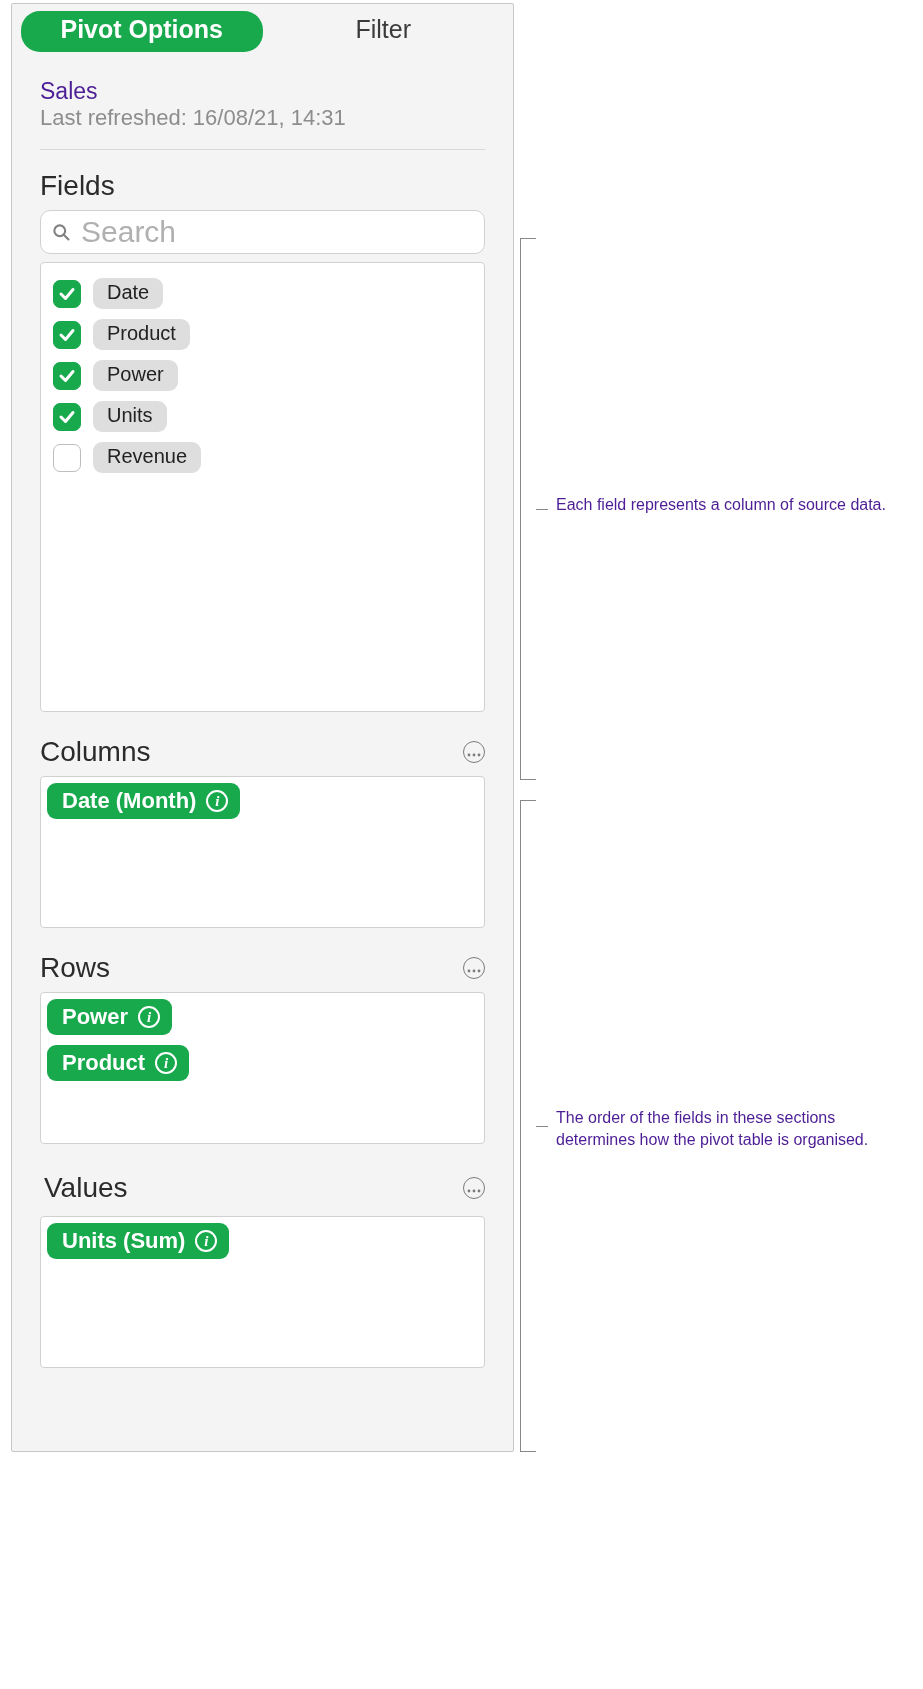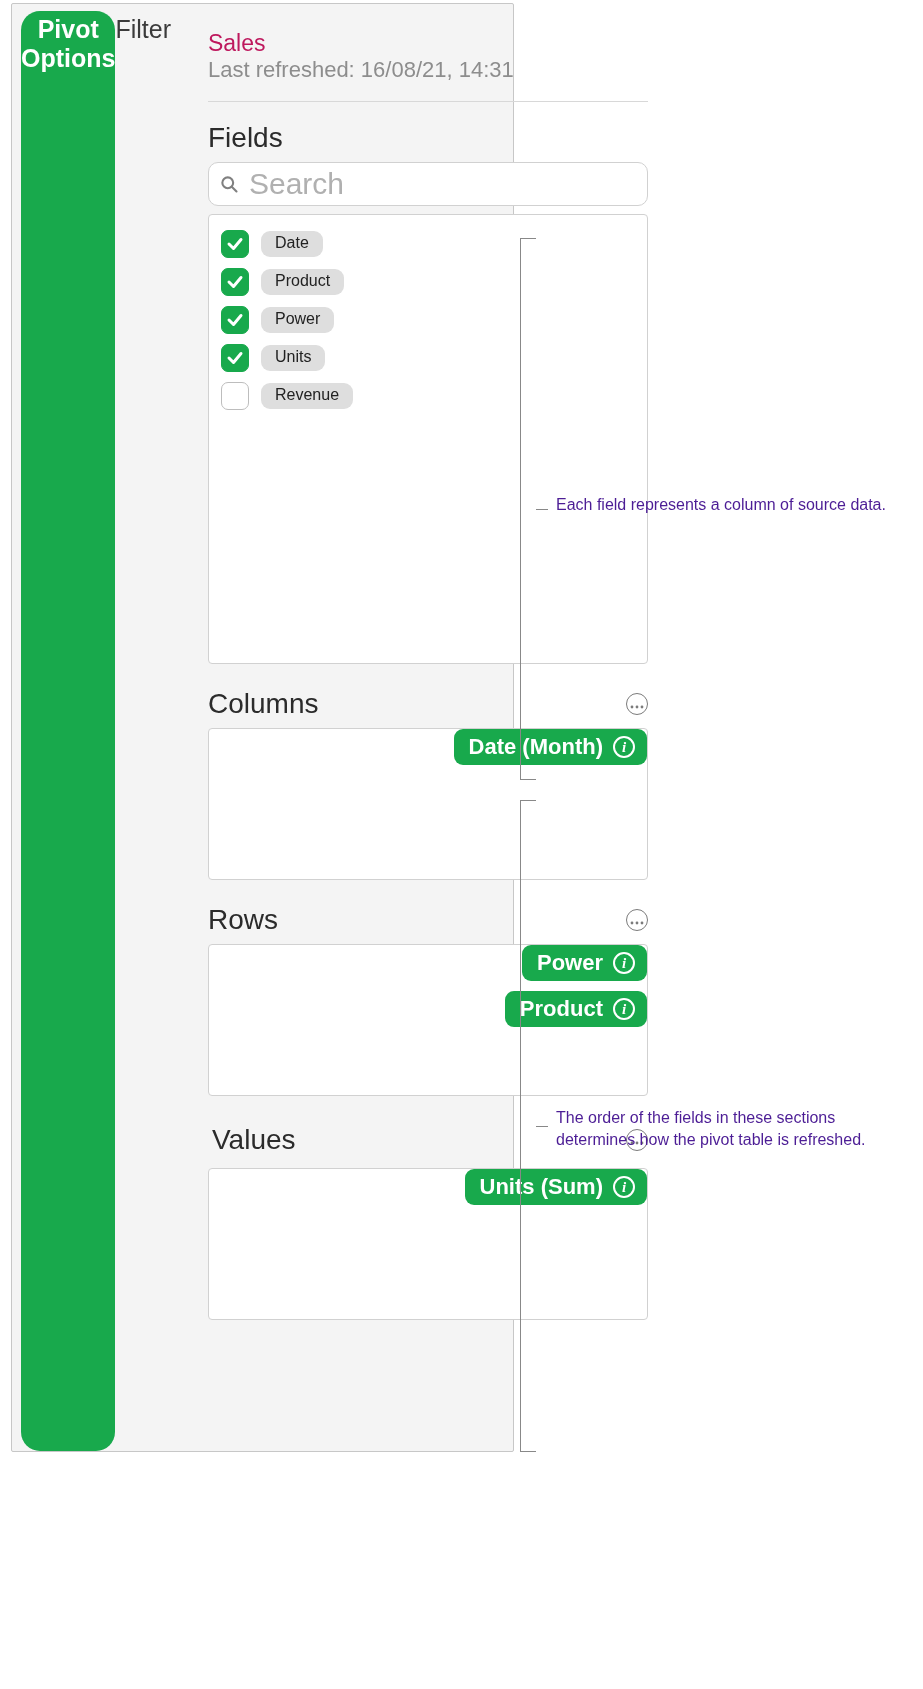--- a/index.html
+++ b/index.html
@@ -1,38 +1,38 @@
 <!DOCTYPE html>
 <html><head>
 <meta charset="utf-8">
 <style>
   * { box-sizing: border-box; font-family: -apple-system, "Helvetica Neue", Helvetica, Arial, sans-serif; }
   html, body { margin:0; padding:0; background:#fff; }
   .stage { position:relative; width:923px; height:1689px; }
   .panel {
     position:absolute; left:11px; top:3px; width:503px; height:1449px;
     background:#f4f4f4; border:1px solid #c7c7c7; border-radius:2px;
-    display:flex; flex-direction:row;
+    display:flex; flex-direction:column;
   }
   .tabs { display:flex; gap:0; padding:7px 9px 0 9px; }
   .tab {
     flex:1; text-align:center; font-size:25px; padding:4px 0 8px 0;
     border-radius:19px; cursor:pointer; color:#3b3b3b; font-weight:500;
   }
   .tab.active { background:#18a94c; color:#fff; font-weight:600; }
 
   .body { padding:16px 28px 0 28px; flex:1; display:flex; flex-direction:column; }
 
   .source-head { display:flex; align-items:center; justify-content:space-between; }
   .source-title { font-size:24px; color:#2b2b2b; font-weight:500; }
   .refresh {
     width:28px; height:28px; display:flex; align-items:center; justify-content:center;
     cursor:pointer; color:#4a4a4a;
   }
-  .source-name { font-size:23px; color:#be185d; font-weight:500; margin-top:10px; }
+  .source-name { font-size:23px; color:#4c1d95; font-weight:500; margin-top:10px; }
   .last-refresh { font-size:22px; color:#8d8d8d; }
   .hr { height:1px; background:#d8d8d8; margin:18px 0 20px 0; }
 
   .sect-title { font-size:28px; color:#2b2b2b; font-weight:500; margin-bottom:8px; }
 
   .search {
     height:44px; background:#fff; border:1px solid #d1d1d1; border-radius:10px;
     display:flex; align-items:center; padding:0 10px; gap:8px; margin-bottom:8px;
   }
   .search input {
@@ -47,34 +47,34 @@
   }
   .field-row { display:flex; align-items:center; gap:12px; padding:5px 2px; }
   .chk {
     width:28px; height:28px; border:1.5px solid #bdbdbd; border-radius:7px;
     display:flex; align-items:center; justify-content:center; cursor:pointer; background:#fff;
   }
   .chk.checked { background:#18a94c; border-color:#18a94c; }
   .chk svg { display:none; }
   .chk.checked svg { display:block; }
   .pill {
-    background:#dedede; border-radius:9px; padding:3px 14px 5px 14px; font-size:16px;
+    background:#dedede; border-radius:9px; padding:3px 14px 5px 14px; font-size:20px;
     color:#222; cursor:grab;
   }
 
   .zone { margin-top:24px; }
   .zone-header { display:flex; align-items:center; justify-content:space-between; margin-bottom:8px; }
   .more {
     width:22px; height:22px; border:1.5px solid #7b7b7b; border-radius:50%;
     display:flex; align-items:center; justify-content:center; cursor:pointer; color:#7b7b7b;
     padding-top:0;
   }
   .zone-box {
     background:#fff; border:1px solid #d1d1d1; border-radius:4px;
-    min-height:152px; padding:0; display:flex; flex-direction:column; gap:10px; align-items:flex-end;
+    min-height:152px; padding:6px; display:flex; flex-direction:column; gap:10px; align-items:flex-start;
   }
   .tag {
     background:#18a94c; color:#fff; border-radius:9px; padding:5px 12px 5px 15px;
     font-size:22px; font-weight:600; display:flex; align-items:center; gap:10px;
     cursor:grab;
   }
   .info {
     width:22px; height:22px; border:2px solid #fff; border-radius:50%;
     display:flex; align-items:center; justify-content:center; font-weight:800;
     font-size:15px; font-family: Georgia, 'Times New Roman', serif; font-style:italic;
@@ -229,15 +229,15 @@
 
     </div>
   </div>
 
   <div class="bracket" style="left:520px; top:238px; height:542px;"></div>
   <div class="tick" style="left:536px; top:509px; width:12px;"></div>
   <div class="callout" style="left:556px; top:494px; width:360px;">Each field represents a column of source data.</div>
 
   <div class="bracket" style="left:520px; top:800px; height:652px;"></div>
   <div class="tick" style="left:536px; top:1126px; width:12px;"></div>
-  <div class="callout" style="left:556px; top:1107px; width:360px;">The order of the fields in these sections determines how the pivot table is refreshed.</div>
+  <div class="callout" style="left:556px; top:1107px; width:360px;">The order of the fields in these sections determines how the pivot table is organised.</div>
 
 </div>
 
 </body></html>

